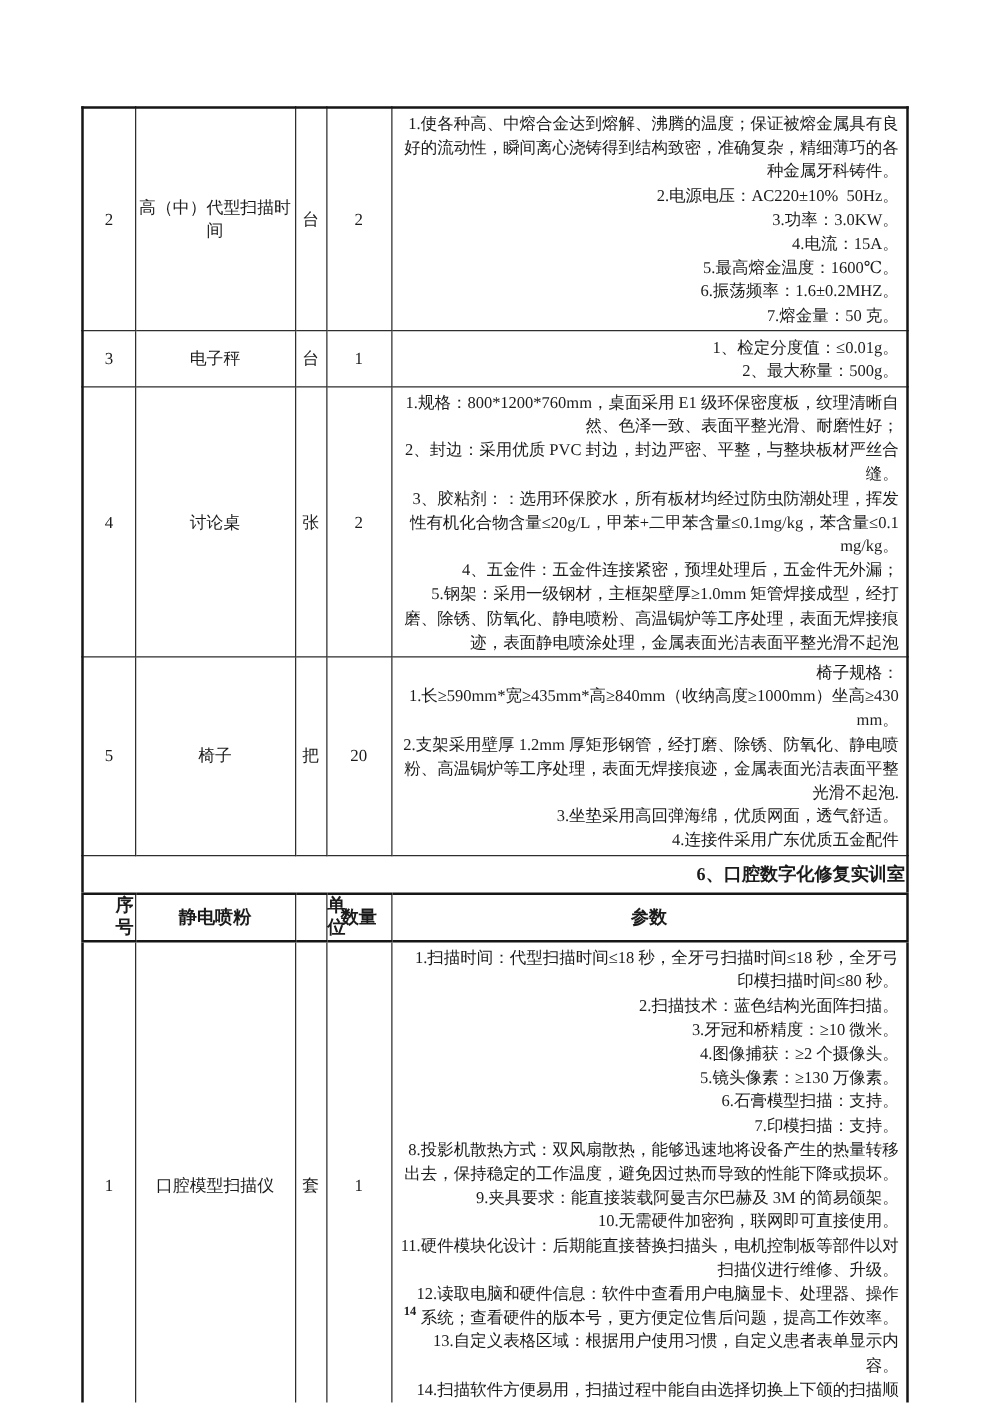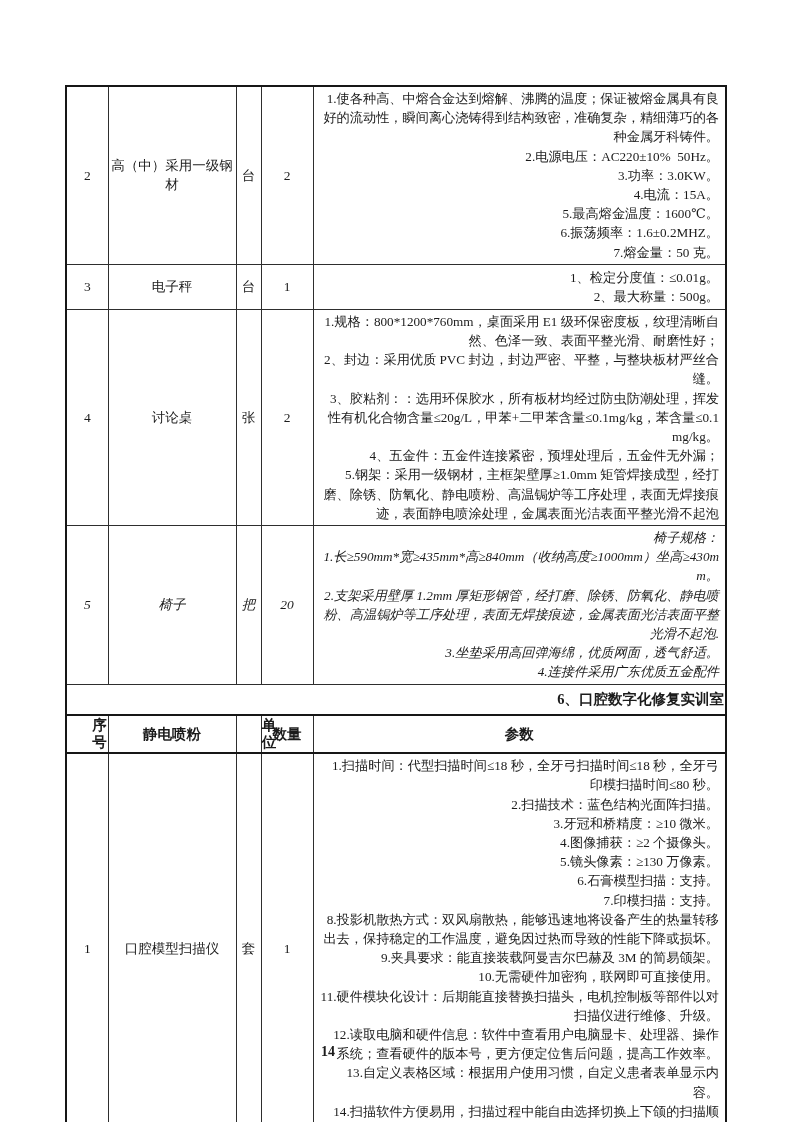--- a/index.html
+++ b/index.html
@@ -29,60 +29,60 @@
   td.params{
     font-size:13.2px;line-height:19.2px;
     padding:2px 6px 2px 7px;
     text-align:right;vertical-align:middle;
     white-space:pre-wrap;word-break:break-all;
   }
   
   tr.r-cast td{height:162px;}
   tr.r-scale td{height:45px;}
   tr.r-table td{height:195px;}
-  tr.r-chair td{height:158px;font-style:italic;}
+  tr.r-chair td{height:158px;}
   tr.r-sec td{height:31px;}
   tr.r-head td{height:34px;}
   tr.r-scan td{height:328px;}
   
   td.section-title{
     text-align:right;vertical-align:middle;
     font-weight:bold;font-size:14.5px;
   }
   
   tr.r-head td{
     text-align:center;vertical-align:middle;
     font-weight:bold;font-size:14.5px;line-height:17px;
     border-top:2px solid #161616;border-bottom:2px solid #161616;
   }
   .narrow-hdr{display:inline-block;width:1.05em;word-break:break-all;margin-left:24px;}
   
   .page-number{
     position:absolute;left:0;top:1044px;width:656px;
-    text-align:center;font-weight:bold;font-size:14px;
+    text-align:center;font-weight:bold;font-size:10px;
   }
 </style>
 </head>
 <body>
 
 <div class="page">
 
   <table class="spec">
     <colgroup>
       <col class="c-no">
         <col class="c-name">
         <col class="c-unit">
         <col class="c-qty">
         <col class="c-params">
     </colgroup>
 
     <tbody>
         <tr class="r-cast">
       <td class="mid">2</td>
-      <td class="mid">高（中）采用一级钢材</td>
+      <td class="mid">高（中）代型扫描时间</td>
       <td class="mid">台</td>
       <td class="mid">2</td>
       <td class="params">1.使各种高、中熔合金达到熔解、沸腾的温度；保证被熔金属具有良好的流动性，瞬间离心浇铸得到结构致密，准确复杂，精细薄巧的各种金属牙科铸件。
 2.电源电压：AC220±10%  50Hz。
 3.功率：3.0KW。
 4.电流：15A。
 5.最高熔金温度：1600℃。
 6.振荡频率：1.6±0.2MHZ。
 7.熔金量：50 克。</td>
     </tr>

